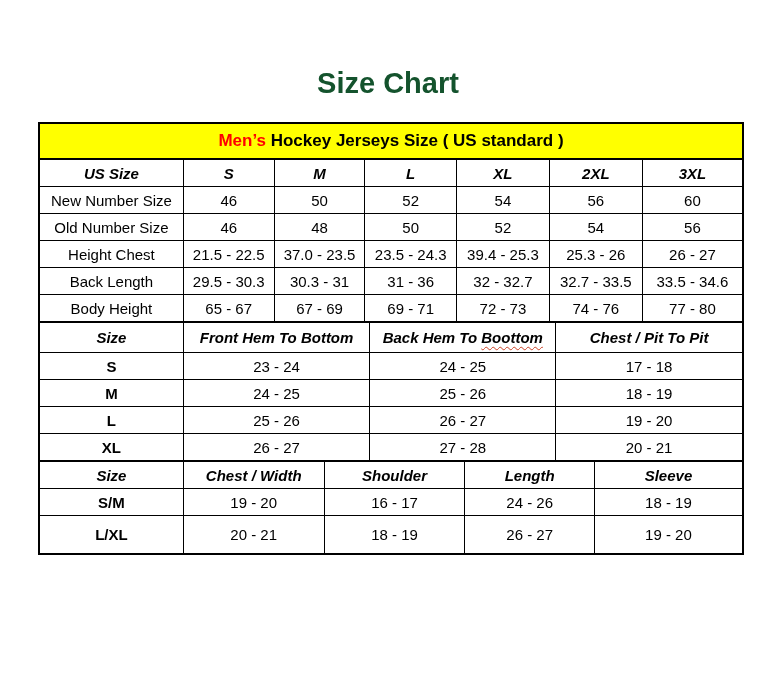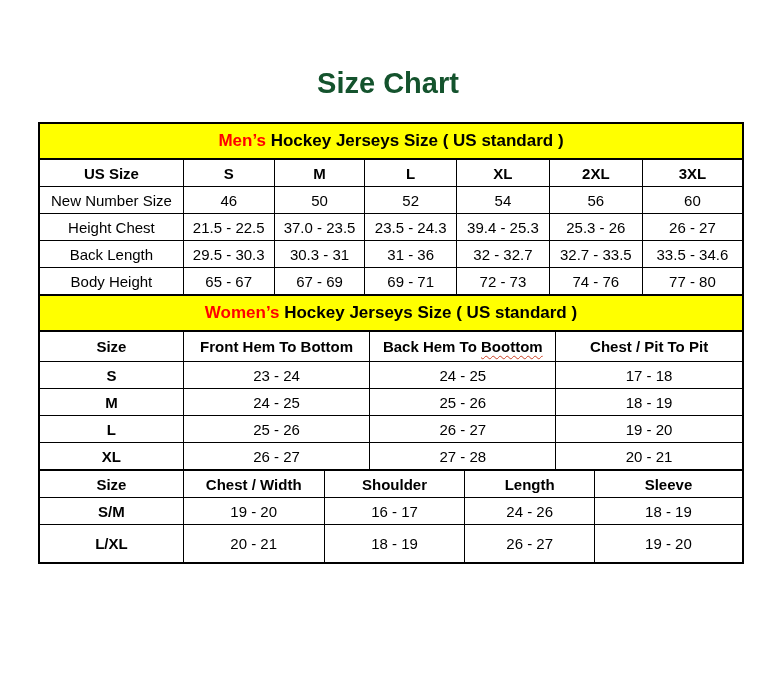--- a/index.html
+++ b/index.html
@@ -50,20 +50,21 @@
     font-weight: bold;
     font-size: 17px;
     border: 2px solid #000000;
   }
   tr.band .hl {
     color: #ff0000;
   }
   tr.head td {
     font-weight: bold;
     height: 26px;
+    font-style: italic;
   }
   tr.row td {
     height: 26px;
   }
   tr.row td.rlabel-bold {
     font-weight: bold;
   }
   tr.head-tall td { height: 29px; }
   tr.row-tall td { height: 37px; }
   .misspell {
@@ -107,20 +108,29 @@
       <tr class="row">
         <td>New Number Size</td>
         <td>46</td>
         <td>50</td>
         <td>52</td>
         <td>54</td>
         <td>56</td>
         <td>60</td>
       </tr>
       <tr class="row">
+        <td>Old Number Size</td>
+        <td>46</td>
+        <td>48</td>
+        <td>50</td>
+        <td>52</td>
+        <td>54</td>
+        <td>56</td>
+      </tr>
+      <tr class="row">
         <td>Height Chest</td>
         <td>21.5 - 22.5</td>
         <td>37.0 - 23.5</td>
         <td>23.5 - 24.3</td>
         <td>39.4 - 25.3</td>
         <td>25.3 - 26</td>
         <td>26 - 27</td>
       </tr>
       <tr class="row">
         <td>Back Length</td>
@@ -144,23 +154,20 @@
       </table>
 
     <table>
       <colgroup>
         <col style="width:20.5%">
           <col style="width:26.5%">
           <col style="width:26.4%">
           <col style="width:26.6%">
       </colgroup>
       <tbody>
-          <tr class="band">
-        <td colspan="4"><span class="hl">Women’s</span><span> Hockey Jerseys Size ( US standard )</span></td>
-      </tr>
       <tr class="head head-tall">
         <td>Size</td>
         <td>Front Hem To Bottom</td>
         <td><span>Back Hem To </span><span class="misspell">Boottom</span></td>
         <td>Chest / Pit To Pit</td>
       </tr>
       <tr class="row">
         <td class="rlabel-bold">S</td>
         <td>23 - 24</td>
         <td>24 - 25</td>

